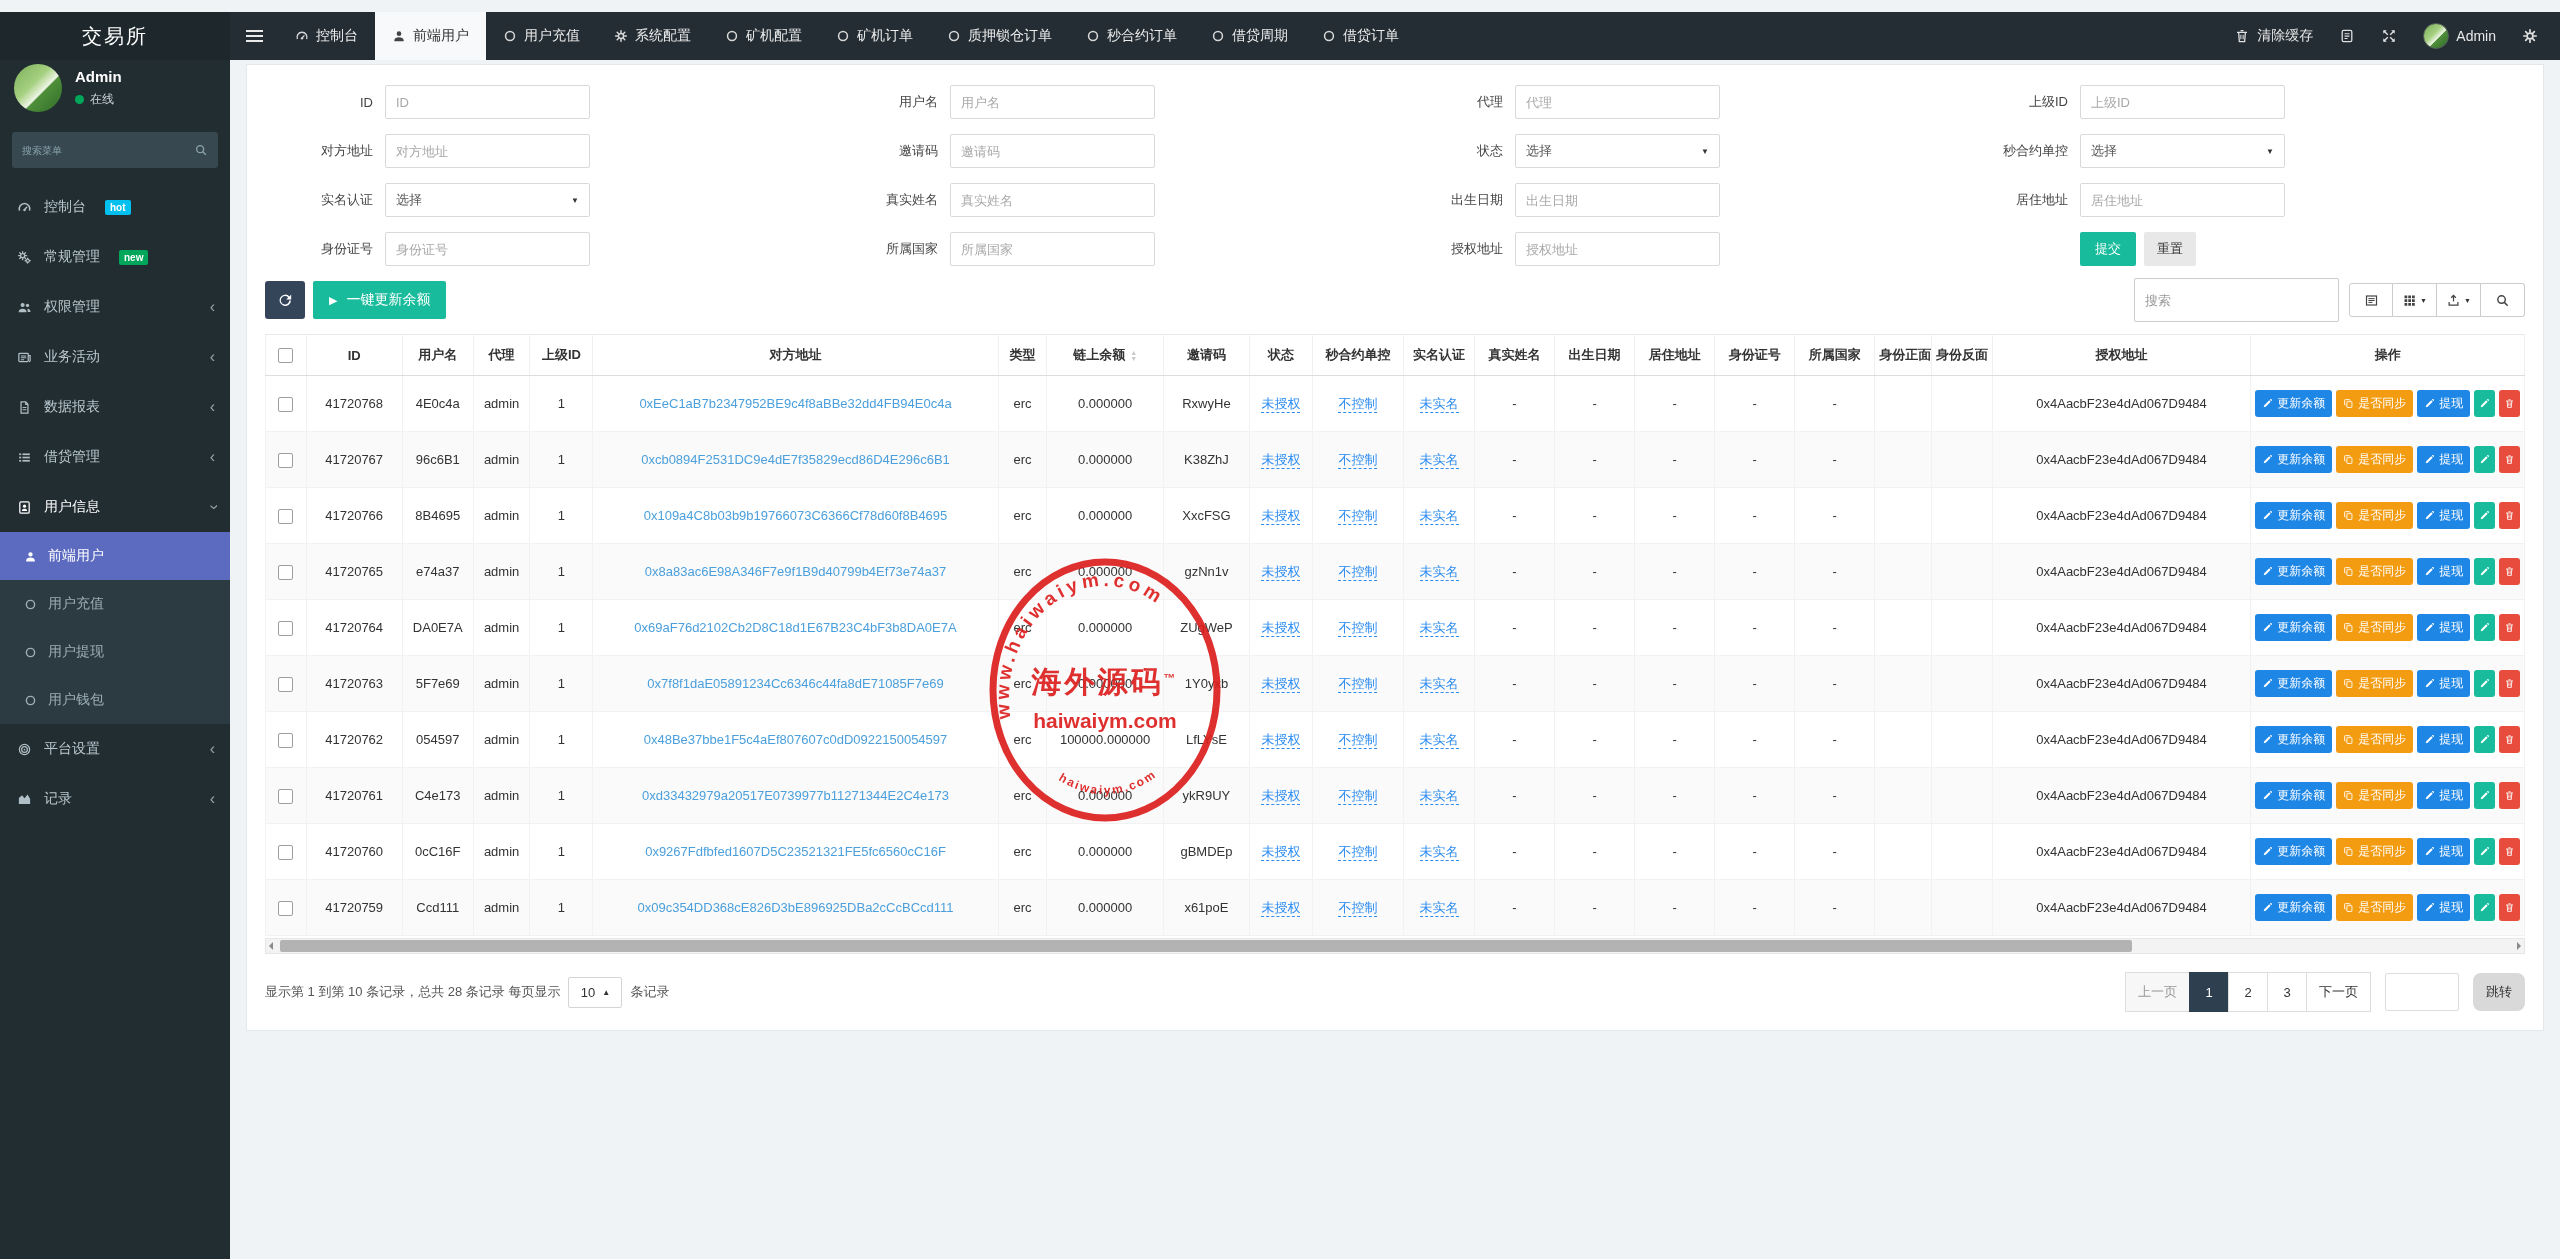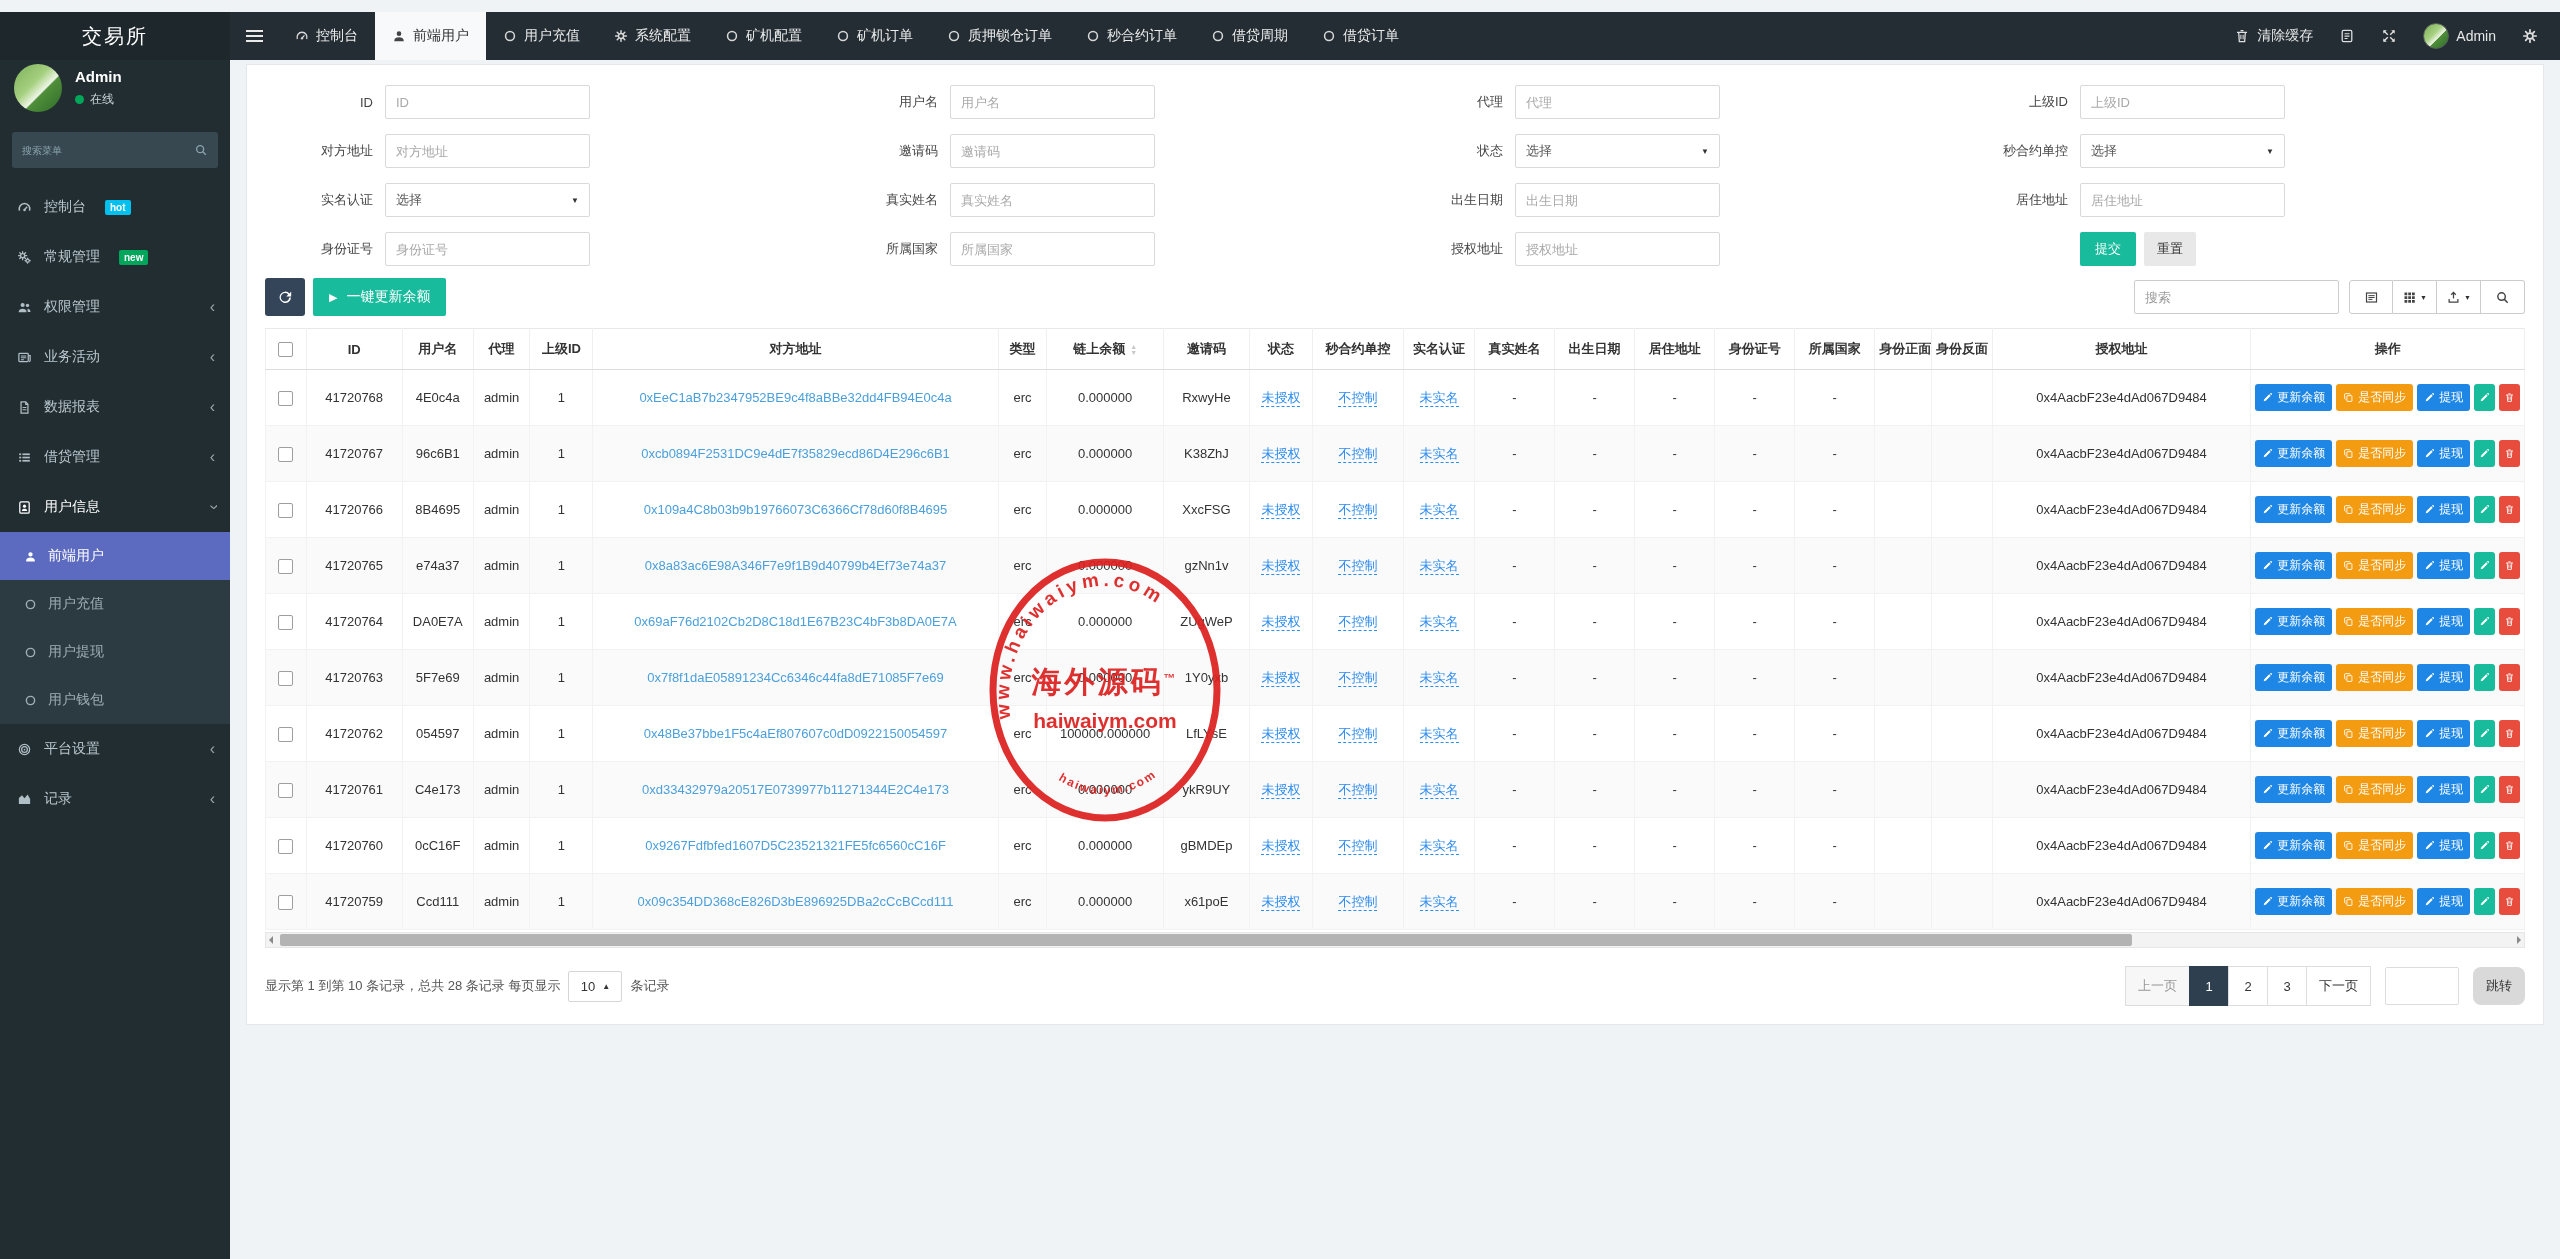--- a/index.html
+++ b/index.html
@@ -62,21 +62,21 @@
   .btn { border:none; border-radius:2px; font-size:13px; cursor:pointer; display:inline-flex; align-items:center; justify-content:center; }
   .btn-submit { background:#18bc9c; color:#fff; height:34px; padding:0 15px; }
   .btn-reset { background:#e8e8e8; color:#333; height:34px; padding:0 13px; }
 
   .toolbar { display:flex; align-items:center; margin:12px 0 12px; }
   .btn-refresh { width:40px; height:38px; background:#34455a; color:#fff; border-radius:3px; margin-right:8px; }
   .btn-refresh .icn { font-size:17px; }
   .btn-update-all { background:#18bc9c; color:#fff; height:38px; padding:0 16px; gap:9px; font-size:14px; }
   .play-glyph { font-size:11px; }
   .toolbar-right { margin-left:auto; display:flex; align-items:center; gap:10px; }
-  .tb-search { width:205px; height:34px; border:1px solid #ccc; border-radius:2px; font-size:13px; padding:0 10px; }
+  .tb-search { width:205px; height:44px; border:1px solid #ccc; border-radius:2px; font-size:13px; padding:0 10px; }
   .tb-search::placeholder { color:#999; }
   .btn-group { display:flex; }
   .btn-group .gbtn { width:44px; height:34px; background:#fff; border:1px solid #ccc; border-left:none; display:flex; align-items:center; justify-content:center; gap:3px; color:#444; cursor:pointer; }
   .btn-group .gbtn:first-child { border-left:1px solid #ccc; border-radius:3px 0 0 3px; }
   .btn-group .gbtn:last-child { border-radius:0 3px 3px 0; }
   .btn-group .gbtn .icn { font-size:15px; }
   .btn-group .caret { font-size:7px; color:#333; }
 
   
   table.grid { width:100%; border-collapse:collapse; table-layout:fixed; font-size:13px; }

